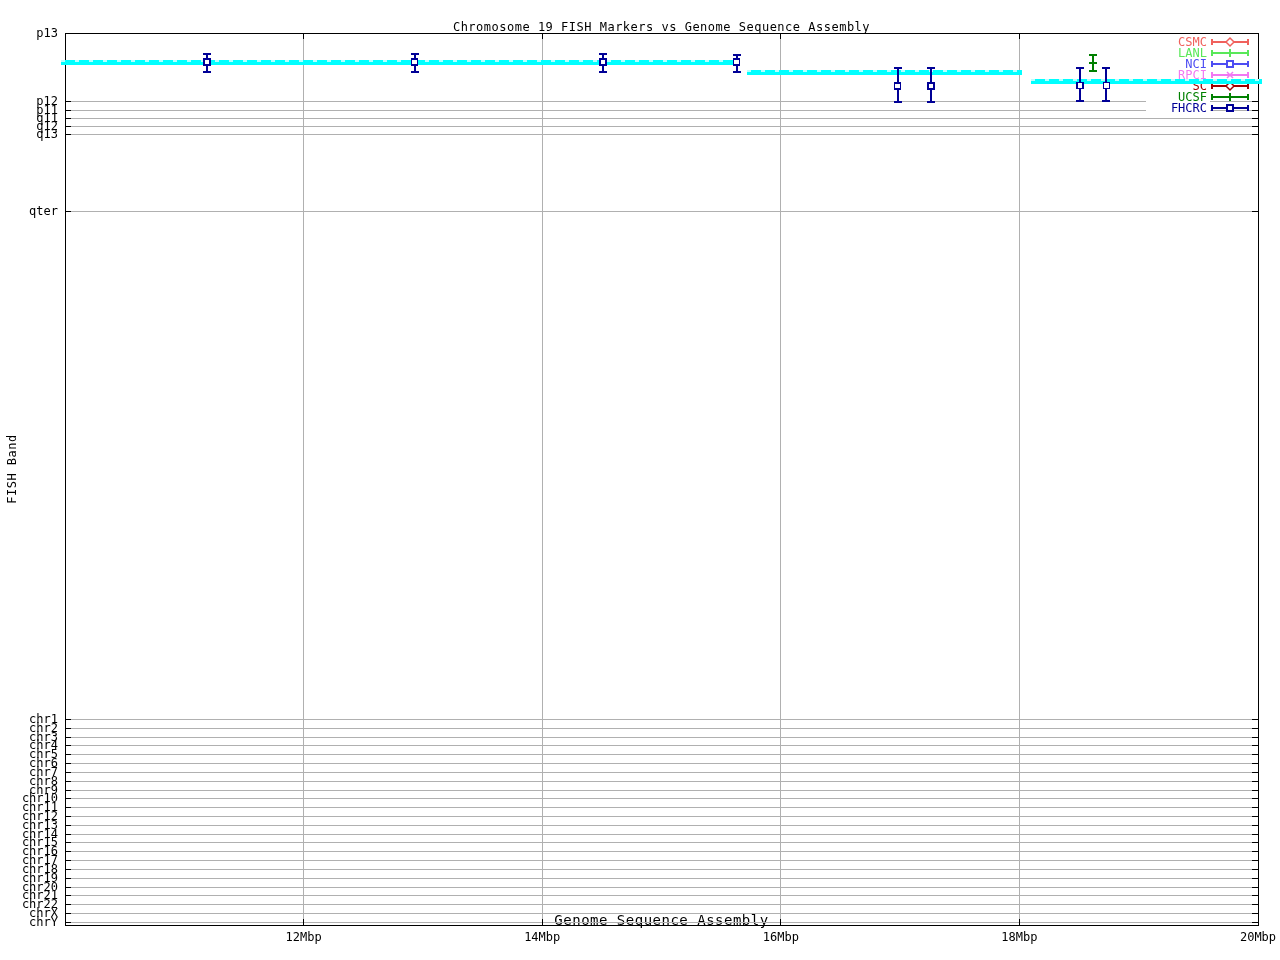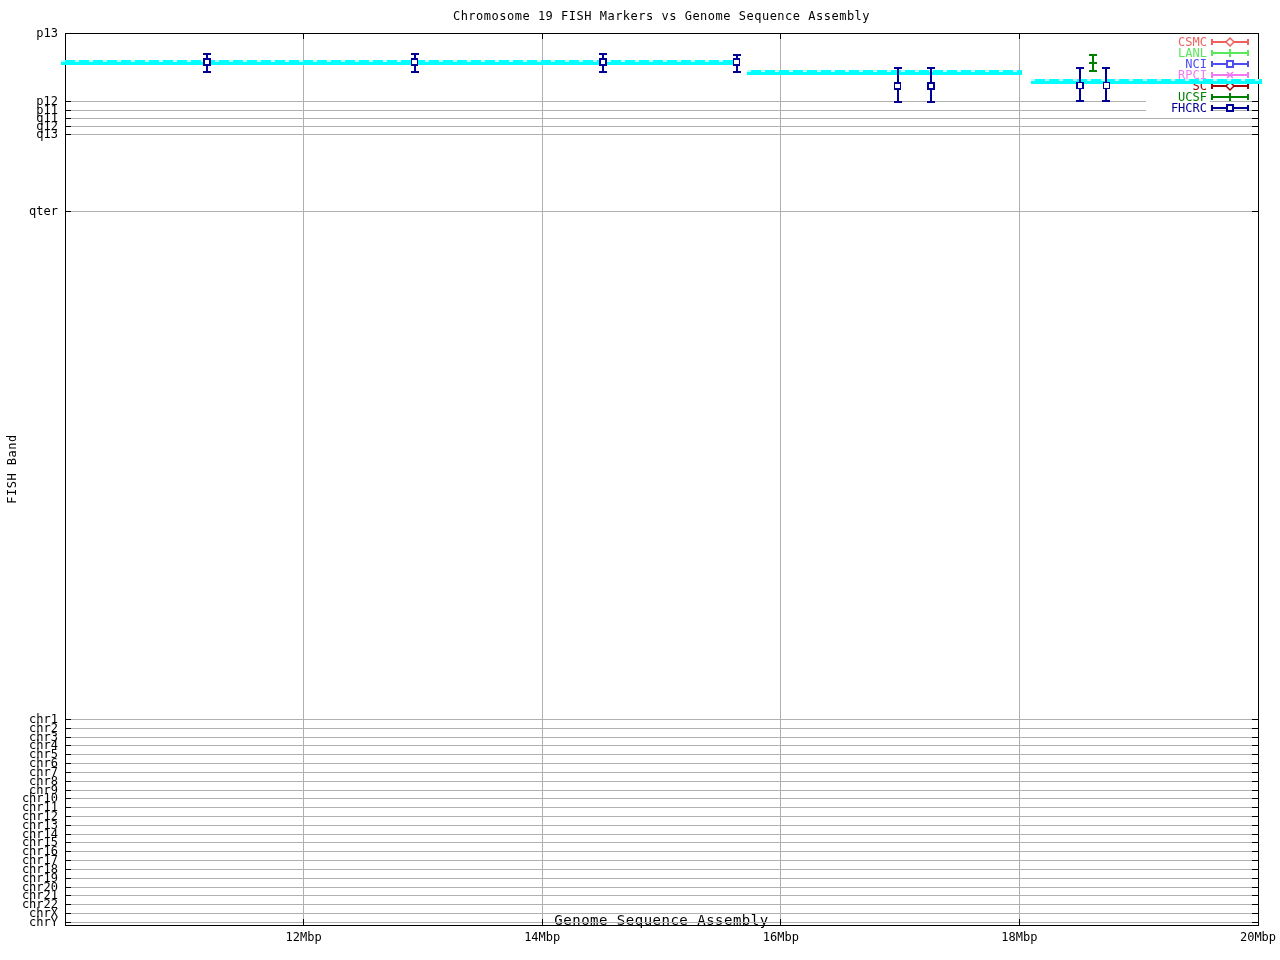--- a/index.html
+++ b/index.html
@@ -1,17 +1,17 @@
 <!DOCTYPE html>
 <html><head>
 <meta charset="utf-8">
 <style>
   html,body{margin:0;padding:0;width:1280px;height:960px;background:#ffffff;overflow:hidden;}
   body{font-family:"DejaVu Sans Mono","Liberation Mono",monospace;color:#000;}
-  .title{position:absolute;top:9px;left:65px;width:1193px;text-align:center;font-size:12px;letter-spacing:0.5px;}
+  .title{position:absolute;top:20px;left:65px;width:1193px;text-align:center;font-size:12px;letter-spacing:0.5px;}
   .xlabel{position:absolute;top:912px;left:65px;width:1193px;text-align:center;font-size:14px;letter-spacing:0.5px;}
   .ylabel{position:absolute;left:-88px;top:462px;width:200px;height:14px;text-align:center;font-size:12px;transform:rotate(-90deg);letter-spacing:0.5px;}
   svg{position:absolute;left:0;top:0;}
   svg text{font-family:"DejaVu Sans Mono","Liberation Mono",monospace;font-size:12px;}
 </style>
 </head>
 <body>
 
 <div class="title">Chromosome 19 FISH Markers vs Genome Sequence Assembly</div>
 <div class="ylabel">FISH Band</div>

